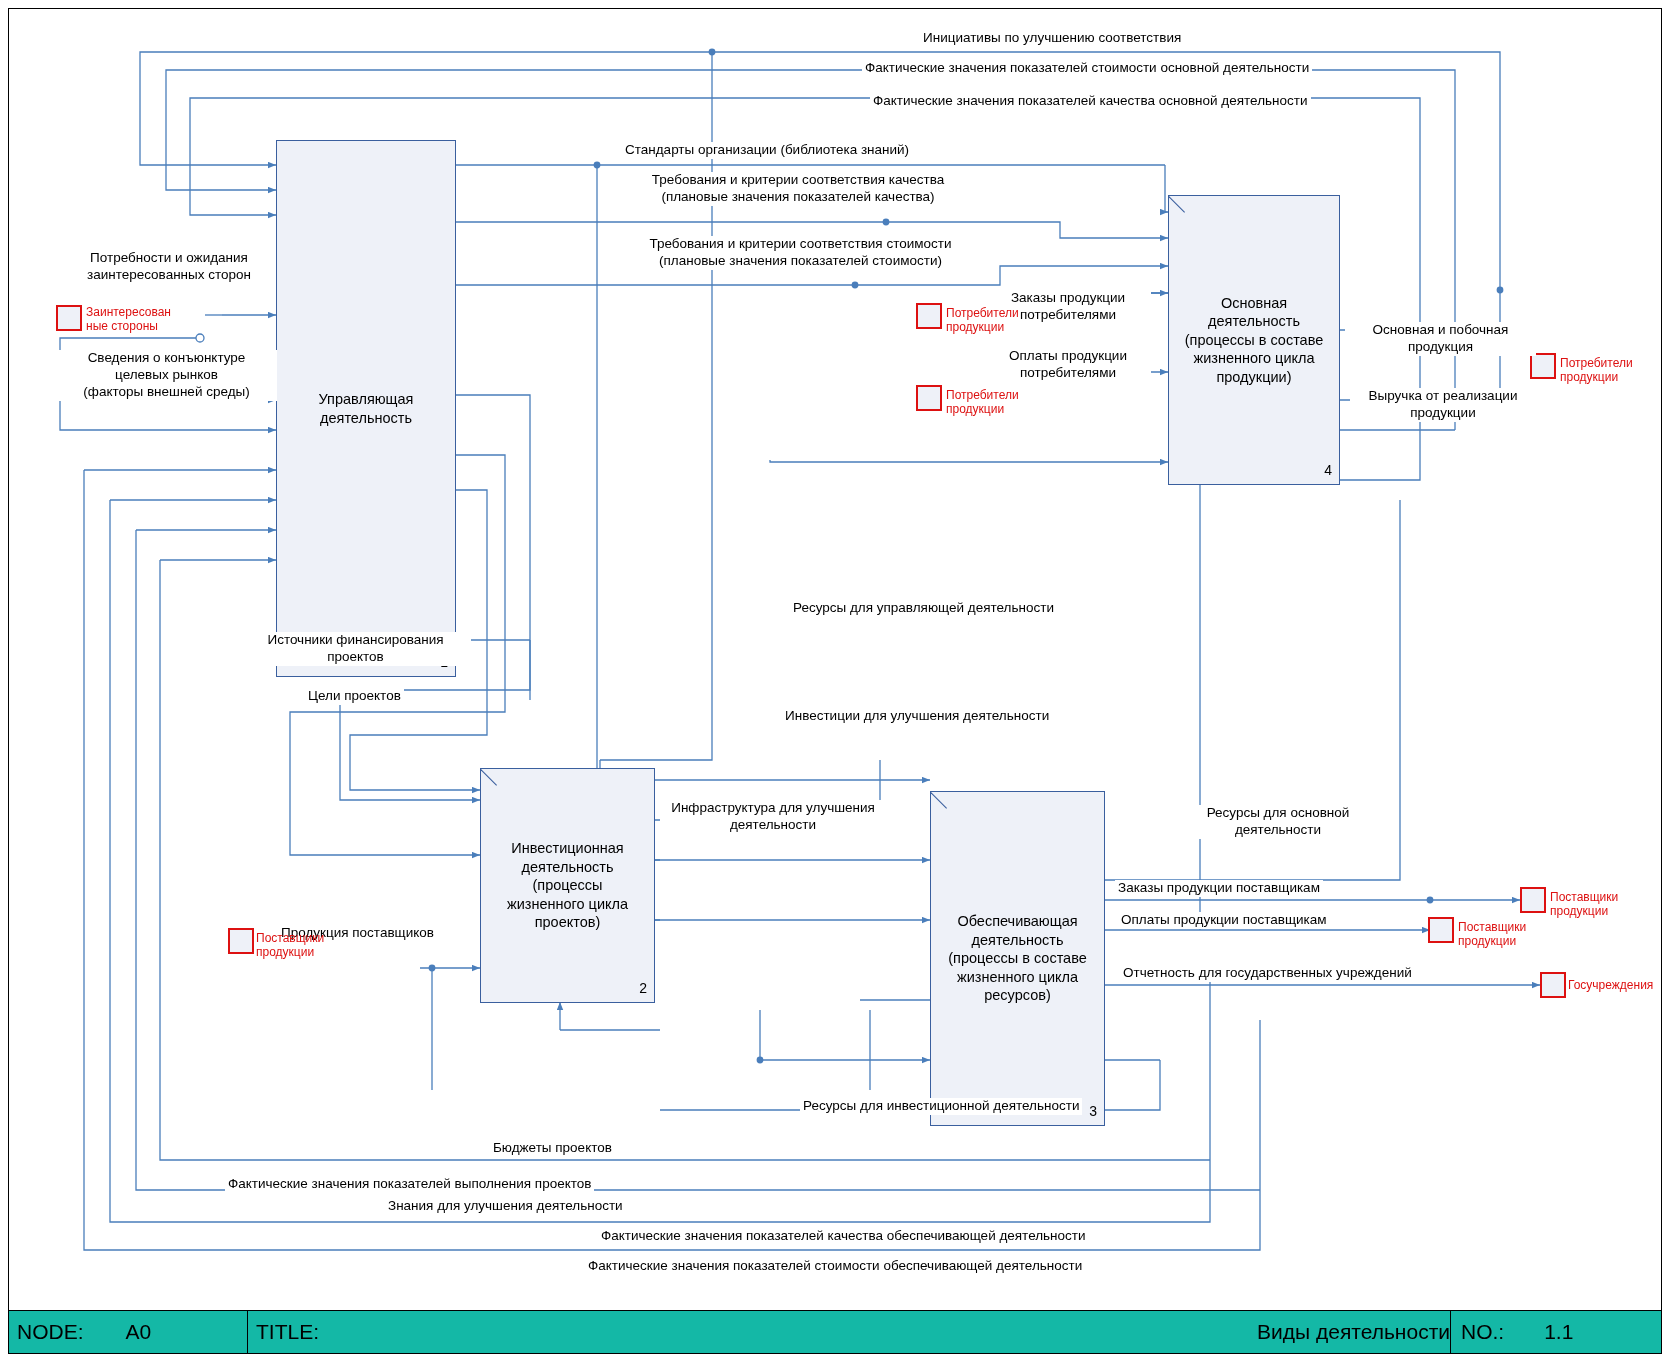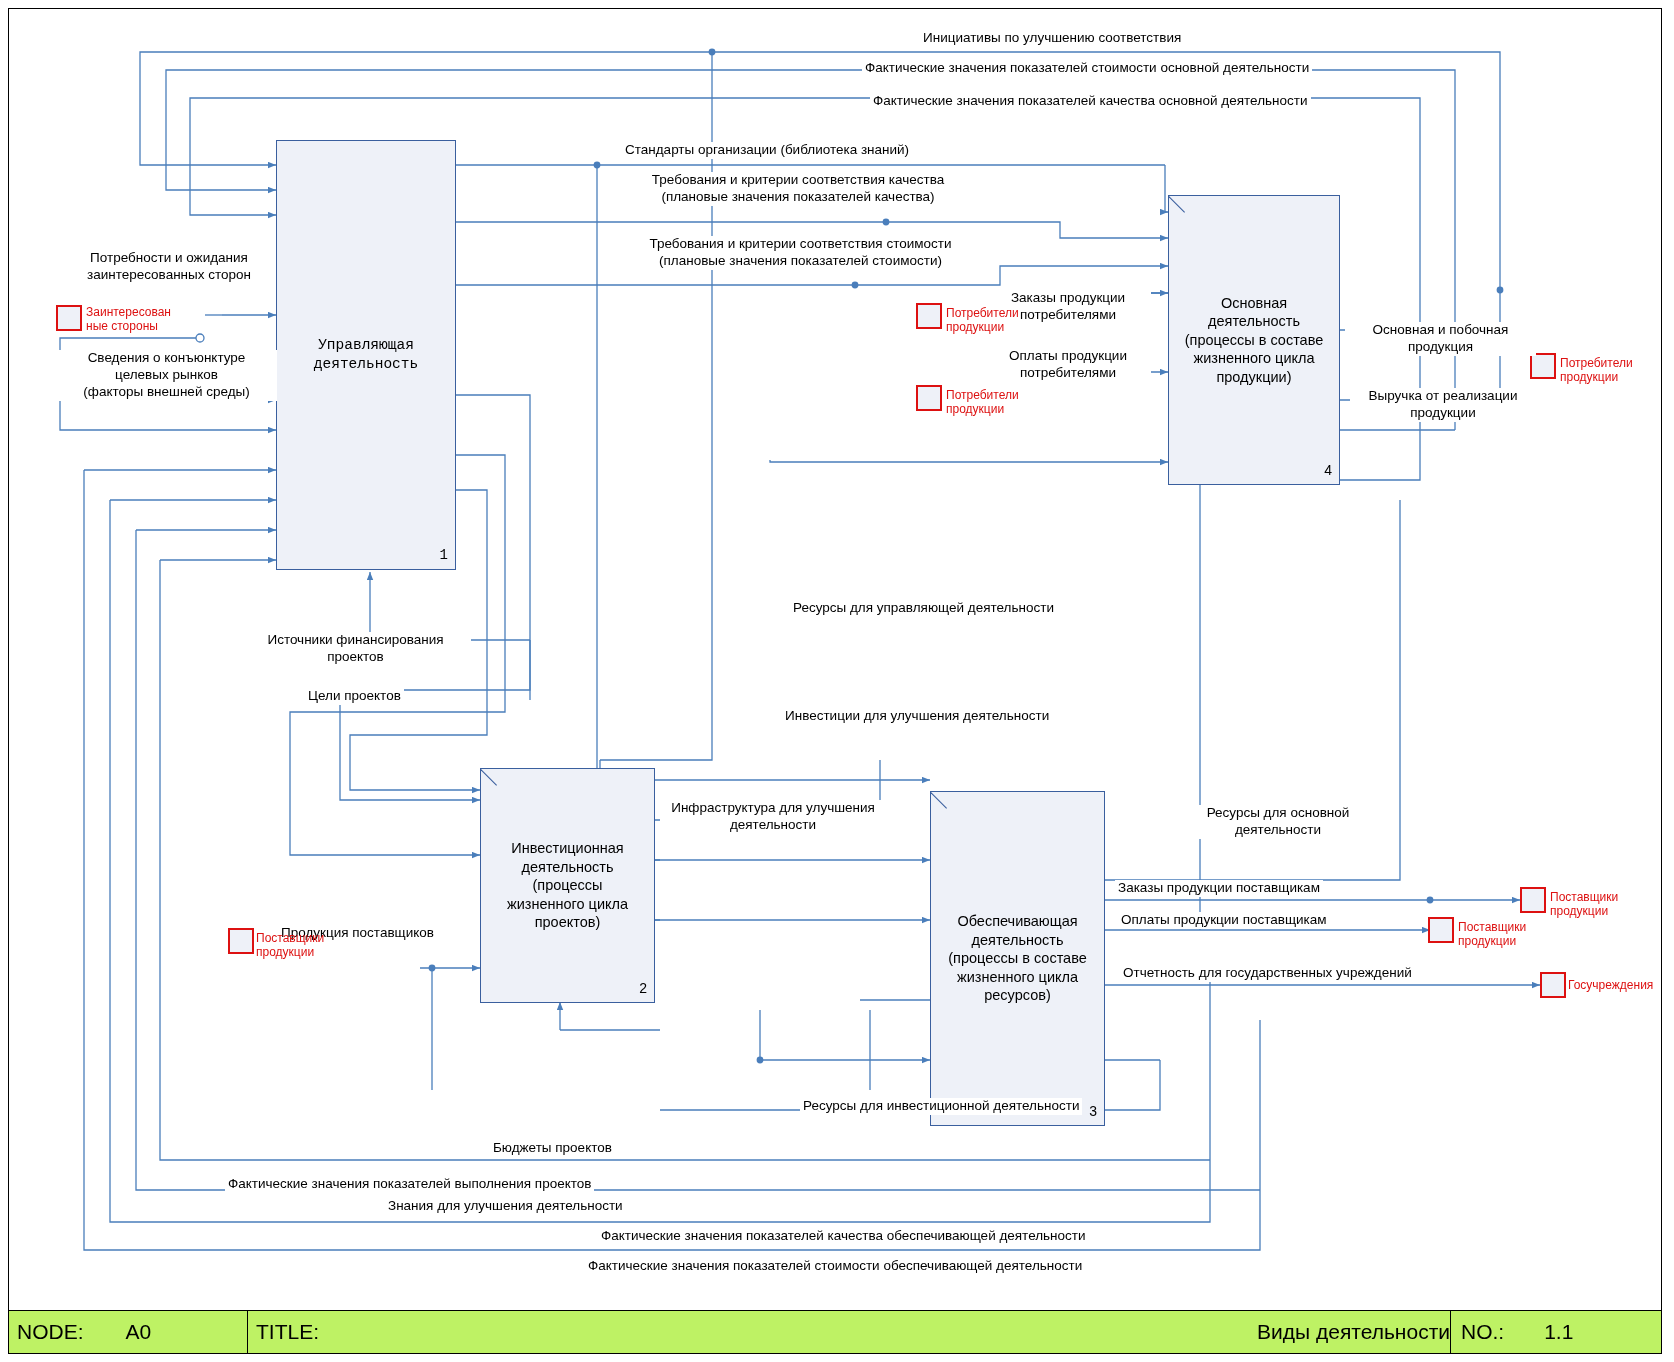--- a/index.html
+++ b/index.html
@@ -13,21 +13,21 @@
   .box .num{position:absolute;right:7px;bottom:4px;font-size:14px;}
   .corner-wrap{position:absolute;left:0;top:0;width:17px;height:17px;overflow:hidden;}
   .corner-wrap:after{content:"";position:absolute;left:-1px;top:-1px;width:24px;height:1px;
           background:#3a5f9e;transform:rotate(45deg);transform-origin:0 0;}
   .lbl{position:absolute;font-size:13.5px;color:#000;line-height:1.25;text-align:center;
        background:#fff;padding:0 3px;z-index:6;white-space:nowrap;}
   .lbl.ml{white-space:normal;}
   .ext{position:absolute;border:2px solid #d11;background:#eef1f8;box-sizing:border-box;z-index:6;}
   .extlbl{position:absolute;font-size:12px;color:#d11;line-height:1.18;z-index:7;white-space:nowrap;}
   .titlebar{position:absolute;left:8px;bottom:8px;width:1654px;height:44px;border:1px solid #000;
-            box-sizing:border-box;display:flex;align-items:center;font-size:21px;background:#bef264;}
+            box-sizing:border-box;display:flex;align-items:center;font-size:21px;background:#14b8a6;}
   .tb-node{width:230px;padding-left:8px;display:flex;gap:42px;}
   .tb-sep{width:1px;height:100%;background:#000;}
   .tb-title{flex:1;display:flex;align-items:center;padding-left:8px;position:relative;}
   .tb-title .ttext{position:absolute;left:0;right:0;text-align:right;}
   .tb-no{width:200px;padding-left:10px;display:flex;gap:40px;}
 </style>
 </head>
 <body>
 
 <div id="canvas">
@@ -127,21 +127,21 @@
       <circle cx="760" cy="1060" r="3.4" fill="#4a7ebb" stroke="none"></circle>
       <path d="M870,1010 L870,1090"></path>
       <path d="M930,1000 L860,1000"></path>
 
       <path d="M660,1190 L1260,1190"></path>
       <path d="M700,1160 L1210,1160"></path>
 
     </g>
   </svg>
 
-  <div class="box" style="left:276px;top:140px;width:180px;height:430px;font-family:Liberation Mono, monospace;">
+  <div class="box" style="left:276px;top:140px;width:180px;height:537px;">
     <span style="white-space:pre-line">Управляющая
 деятельность</span>
     <span class="num">1</span>
   </div>
 
   <div class="box" style="left:480px;top:768px;width:175px;height:235px;">
     <div class="corner-wrap"></div>
     <span style="white-space:pre-line">Инвестиционная
 деятельность
 (процессы

